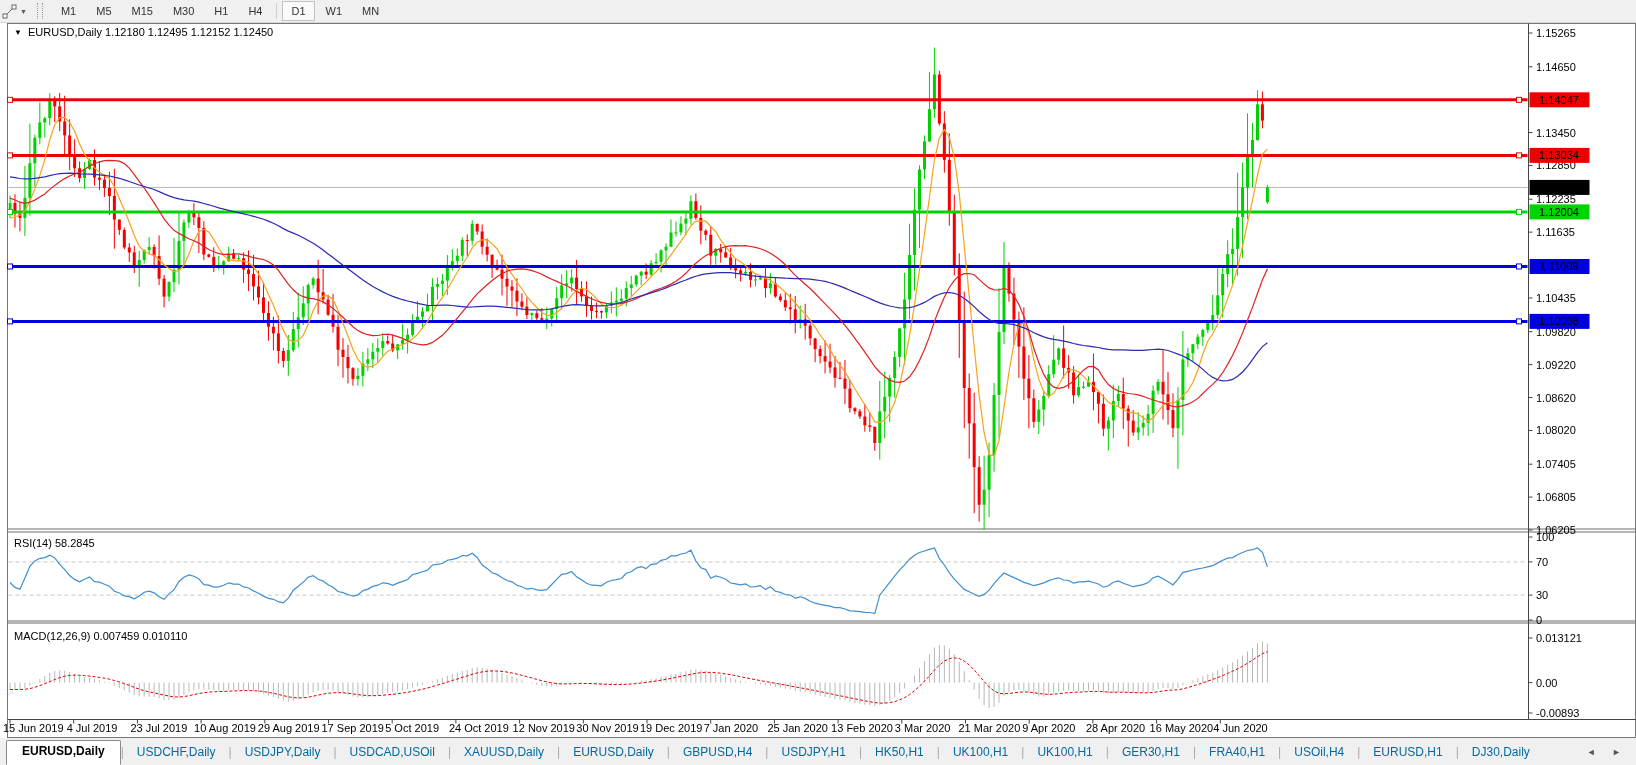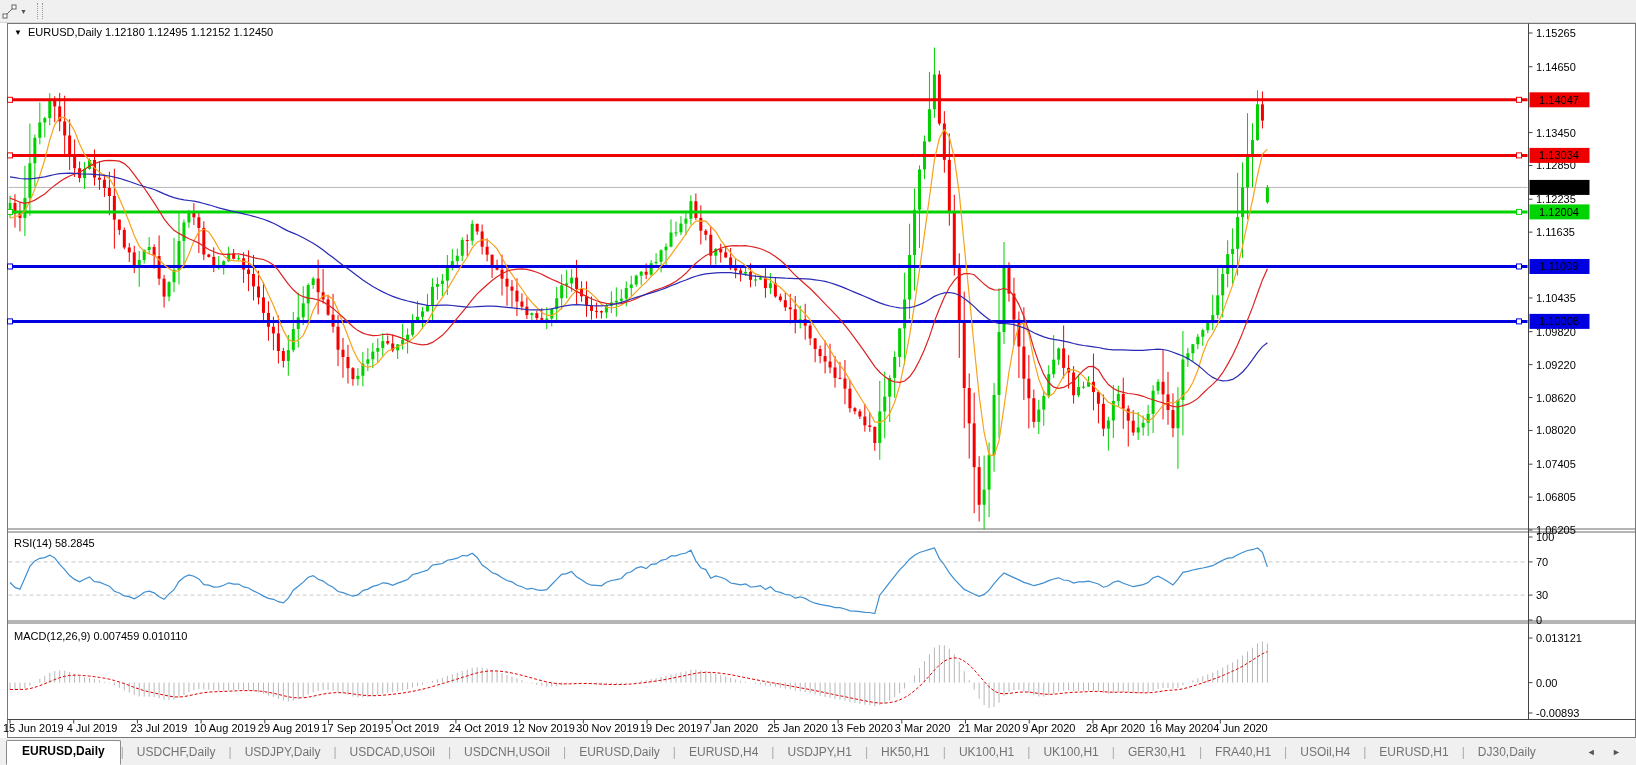--- a/index.html
+++ b/index.html
@@ -9,41 +9,53 @@
     border-bottom:1px solid #d6d6d6;display:flex;align-items:center;box-sizing:border-box;}
   .tool-icon{display:flex;align-items:center;padding:0 4px 0 2px;height:20px;}
   .tool-icon .caret{font-size:7px;color:#555;margin-left:3px;}
   .grip{width:4px;height:16px;border-left:1px dotted #9a9a9a;border-right:1px dotted #9a9a9a;margin:0 8px 0 6px;}
   .tfsep{width:1px;height:16px;background:#d0d0d0;margin:0 4px;}
   .tf-btn{font-size:11px;color:#333;padding:3px 8px;margin:0 1px;border:1px solid transparent;cursor:default;}
   .tf-btn.sel{background:#fafafa;border:1px solid #c2c2c2;}
   
   .tabbar{position:absolute;left:0;bottom:0;width:1636px;height:27px;background:#f0f0f0;
     display:flex;align-items:flex-end;padding-left:6px;box-sizing:border-box;}
-  .tab{font-size:12px;color:#737373;padding:3px 13px 6px;white-space:nowrap;cursor:default;}
+  .tab{font-size:12px;color:#0369a1;padding:3px 13px 6px;white-space:nowrap;cursor:default;}
   .tab.active{background:#fff;border:1px solid #8a8a8a;border-bottom:1px solid #fff;color:#000;
     font-weight:bold;border-radius:2px 2px 0 0;padding:3px 15px 6px;margin-bottom:0;}
   .sep{color:#aaa;font-size:12px;padding-bottom:6px;}
   .tab-arrows{margin-left:auto;color:#555;font-size:9px;letter-spacing:7px;padding:0 8px 8px;}
   svg{position:absolute;top:0;left:0;font-family:"Liberation Sans",sans-serif;}
   text{fill:#000;}
 </style>
 </head>
 <body>
 
 <div class="toolbar">
   <div class="tool-icon">
     <svg width="15" height="15" style="position:static">
       <path d="M3 12 L12 3" stroke="#666" stroke-width="1" fill="none"></path>
       <rect x="1" y="10" width="4" height="4" fill="#fff" stroke="#666"></rect>
       <rect x="10" y="1" width="4" height="4" fill="#fff" stroke="#666"></rect>
     </svg>
     <span class="caret">▼</span>
   </div>
   <div class="grip"></div>
+  <div style="display:flex;align-items:center" id="tfgroup">
+      <div class="tf-btn">M1</div>
+      <div class="tf-btn">M5</div>
+      <div class="tf-btn">M15</div>
+      <div class="tf-btn">M30</div>
+      <div class="tf-btn">H1</div>
+      <div class="tf-btn">H4</div>
+      <div class="tfsep"></div>
+      <div class="tf-btn sel">D1</div>
+      <div class="tf-btn">W1</div>
+      <div class="tf-btn">MN</div>
+    </div>
 </div>
 
 <svg id="scene" width="1636" height="765">
     <rect x="7.5" y="23.5" width="1628" height="714" fill="#fff" stroke="#777" stroke-width="1"></rect>
     <line x1="7.5" y1="529" x2="1635.5" y2="529" stroke="#6b6b6b" stroke-width="1"></line>
     <line x1="7.5" y1="532" x2="1635.5" y2="532" stroke="#6b6b6b" stroke-width="1"></line>
     <line x1="7.5" y1="621" x2="1635.5" y2="621" stroke="#6b6b6b" stroke-width="1"></line>
     <line x1="7.5" y1="623" x2="1635.5" y2="623" stroke="#6b6b6b" stroke-width="1"></line>
     <line x1="1528.5" y1="23.5" x2="1528.5" y2="719.5" stroke="#444"></line>
     <line x1="7.5" y1="719.5" x2="1635.5" y2="719.5" stroke="#444"></line>
@@ -957,25 +969,25 @@
 
 <div class="tabbar" id="tabbar">
     <div class="tab active">EURUSD,Daily</div>
     <span class="sep">|</span>
     <div class="tab">USDCHF,Daily</div>
     <span class="sep">|</span>
     <div class="tab">USDJPY,Daily</div>
     <span class="sep">|</span>
     <div class="tab">USDCAD,USOil</div>
     <span class="sep">|</span>
-    <div class="tab">USDCNH,USOil</div>
+    <div class="tab">XAUUSD,Daily</div>
     <span class="sep">|</span>
     <div class="tab">EURUSD,Daily</div>
     <span class="sep">|</span>
-    <div class="tab">EURUSD,H4</div>
+    <div class="tab">GBPUSD,H4</div>
     <span class="sep">|</span>
     <div class="tab">USDJPY,H1</div>
     <span class="sep">|</span>
     <div class="tab">HK50,H1</div>
     <span class="sep">|</span>
     <div class="tab">UK100,H1</div>
     <span class="sep">|</span>
     <div class="tab">UK100,H1</div>
     <span class="sep">|</span>
     <div class="tab">GER30,H1</div>

